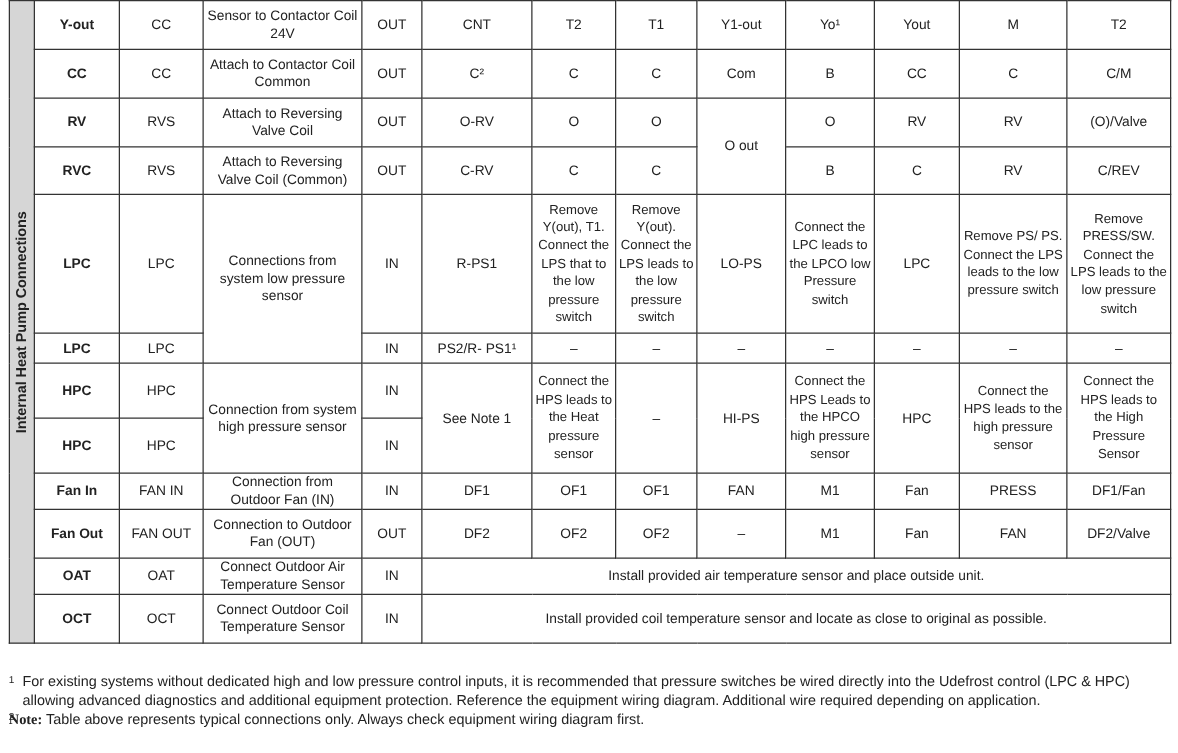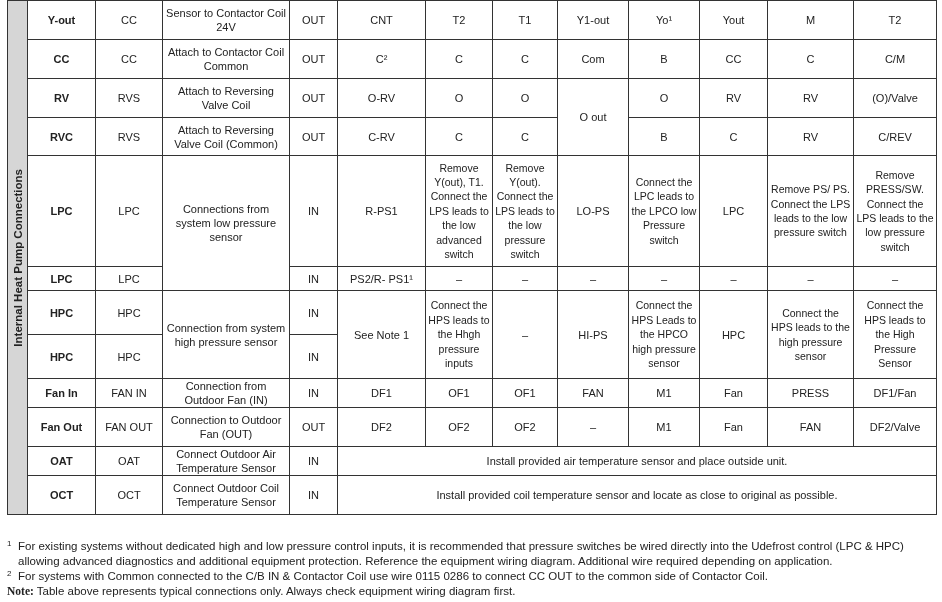--- a/index.html
+++ b/index.html
@@ -118,21 +118,21 @@
       <td>RV</td>
       <td>C/REV</td>
     </tr>
 
     <tr style="height:111px">
       <td class="b">LPC</td>
       <td>LPC</td>
       <td rowspan="2">Connections from system low pressure sensor</td>
       <td>IN</td>
       <td>R-PS1</td>
-      <td class="small">Remove Y(out), T1. Connect the LPS leads to the low advanced switch</td>
+      <td class="small">Remove Y(out), T1. Connect the LPS that to the low pressure switch</td>
       <td class="small">Remove Y(out). Connect the LPS leads to the low pressure switch</td>
       <td>LO-PS</td>
       <td class="small">Connect the LPC leads to the LPCO low Pressure switch</td>
       <td>LPC</td>
       <td class="small">Remove PS/ PS. Connect the LPS leads to the low pressure switch</td>
       <td class="small">Remove PRESS/SW. Connect the LPS leads to the low pressure switch</td>
     </tr>
 
     <tr style="height:24px">
       <td class="b">LPC</td>
@@ -147,21 +147,21 @@
       <td>–</td>
       <td>–</td>
     </tr>
 
     <tr style="height:44px">
       <td class="b">HPC</td>
       <td>HPC</td>
       <td rowspan="2">Connection from system high pressure sensor</td>
       <td>IN</td>
       <td rowspan="2">See Note 1</td>
-      <td rowspan="2" class="small">Connect the HPS leads to the Hhgh pressure inputs</td>
+      <td rowspan="2" class="small">Connect the HPS leads to the Heat pressure sensor</td>
       <td rowspan="2">–</td>
       <td rowspan="2">HI-PS</td>
       <td rowspan="2" class="small">Connect the HPS Leads to the HPCO high pressure sensor</td>
       <td rowspan="2">HPC</td>
       <td rowspan="2" class="small">Connect the HPS leads to the high pressure sensor</td>
       <td rowspan="2" class="small">Connect the HPS leads to the High Pressure Sensor</td>
     </tr>
 
     <tr style="height:44px">
       <td class="b">HPC</td>
@@ -217,19 +217,18 @@
   </tbody>
 </table>
 
 <div class="notes">
   <div class="note-line">
     <span class="sup">1</span>
     <span>For existing systems without dedicated high and low pressure control inputs, it is recommended that pressure switches be wired directly into the Udefrost control (LPC &amp; HPC) allowing advanced diagnostics and additional equipment protection. Reference the equipment wiring diagram. Additional wire required depending on application.</span>
   </div>
   <div class="note-line">
     <span class="sup">2</span>
-    <span>For systems with Common connected to the C/B IN &amp; Contactor Coil use wire 0115 0286 to connect CC OUT to the common side of Contactor Coil.</span>
   </div>
   <div class="note-final">
     <b>Note:</b><span> Table above represents typical connections only. Always check equipment wiring diagram first.</span>
   </div>
 </div>
 </div>
 
 </body></html>

